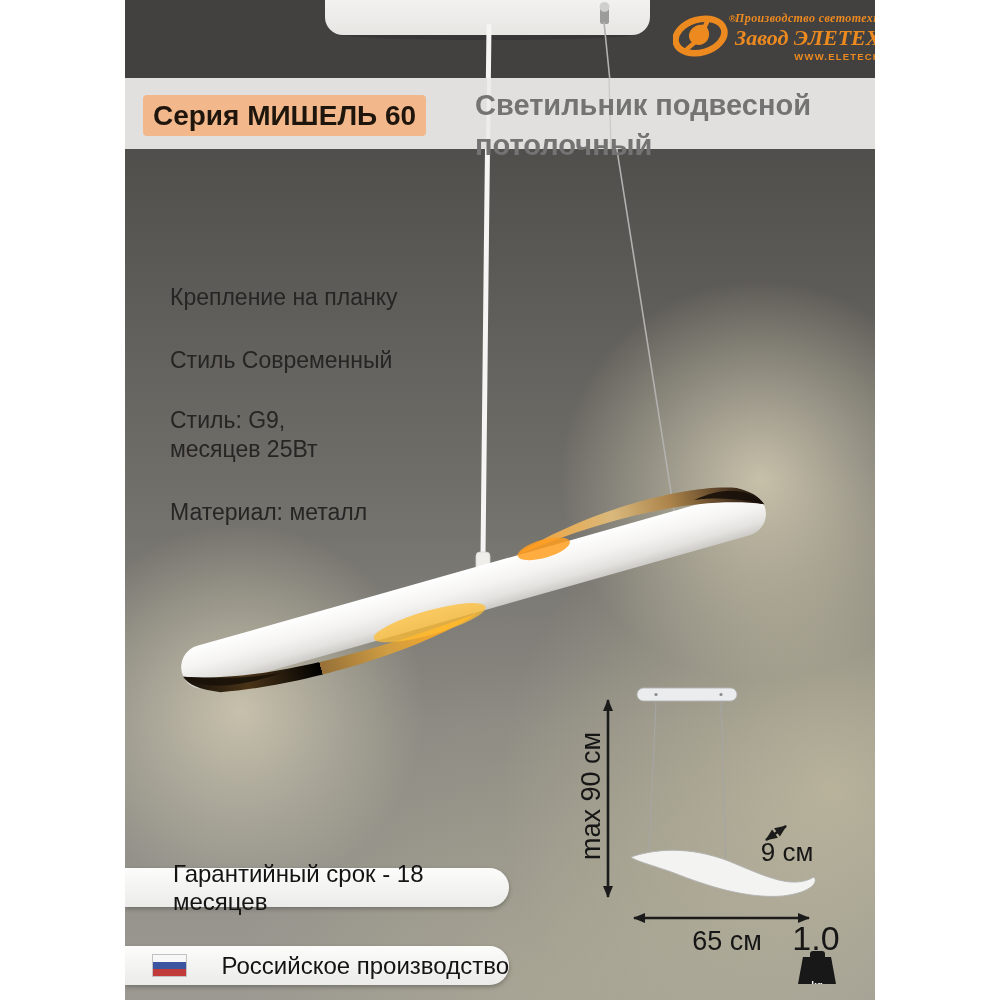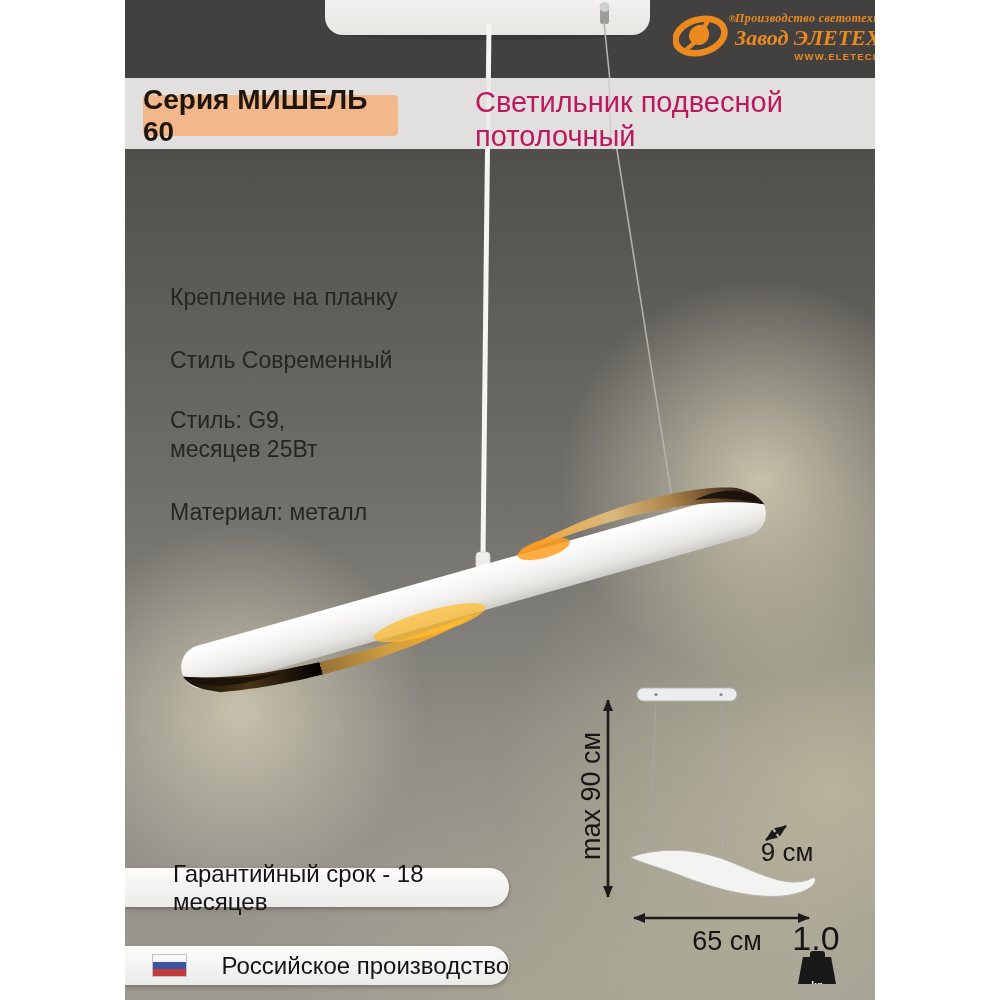--- a/index.html
+++ b/index.html
@@ -31,28 +31,28 @@
     font-style: italic; font-weight: bold; font-size: 22px;
     line-height: 24px; white-space: nowrap;
   }
   .brand-site {
     font-size: 9.5px; font-weight: bold; letter-spacing: 1.2px;
     text-align: right; margin-top: 1px;
   }
 
   
   .series-badge {
-    position: absolute; left: 18px; top: 95px; width: 255px; height: 41px;
+    position: absolute; left: 18px; top: 95px; width: 283px; height: 41px;
     background: #f2b88b; border-radius: 4px;
     display: flex; align-items: center; justify-content: center;
     font-size: 28px; font-weight: 600; color: #1e150d;
   }
   .product-title {
     position: absolute; left: 350px; top: 85px; width: 340px;
-    font-size: 29px; line-height: 34px; font-weight: 400; color: #be185d;
+    font-size: 29px; line-height: 40px; font-weight: 700; color: #737373;
   }
 
   
   .spec { position: absolute; left: 45px; font-size: 23px; color: #262524; white-space: nowrap; }
   .spec-1 { top: 284px; }
   .spec-2 { top: 347px; }
   .spec-3 { top: 407px; }
   .spec-4 { top: 436px; }
   .spec-5 { top: 499px; text-align: right; }
 

